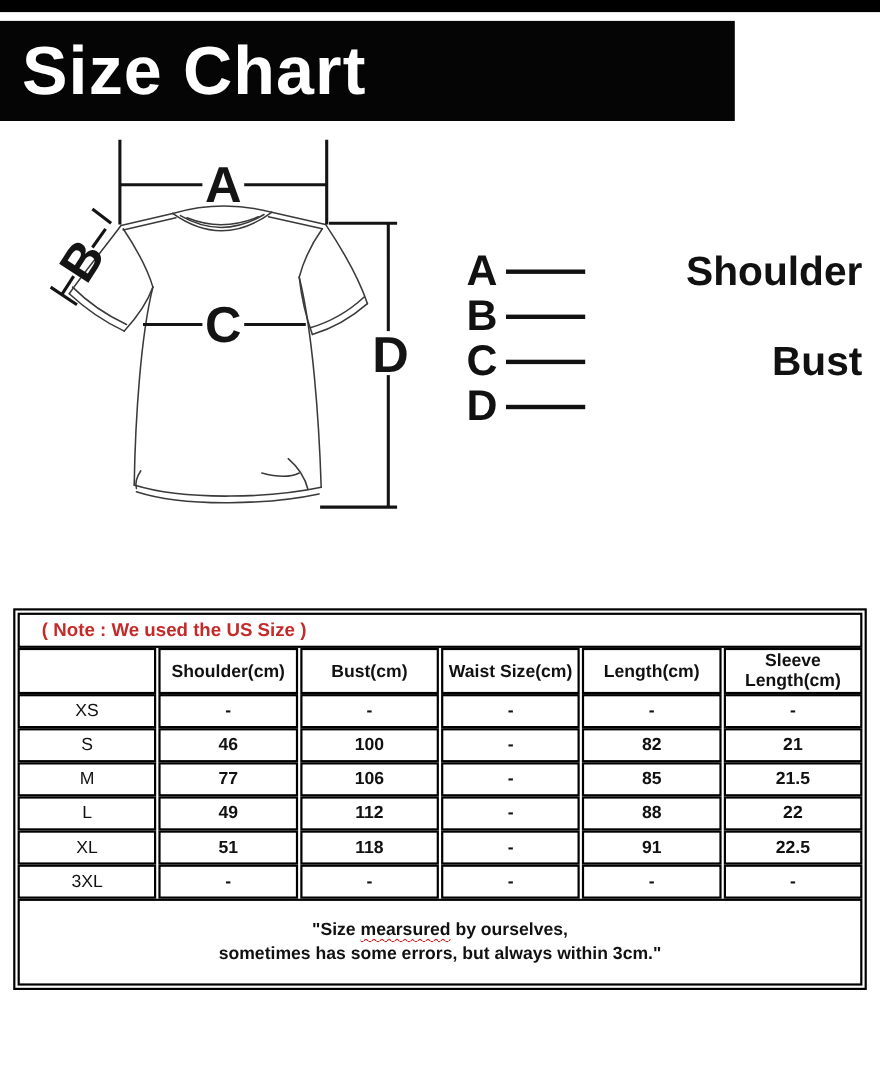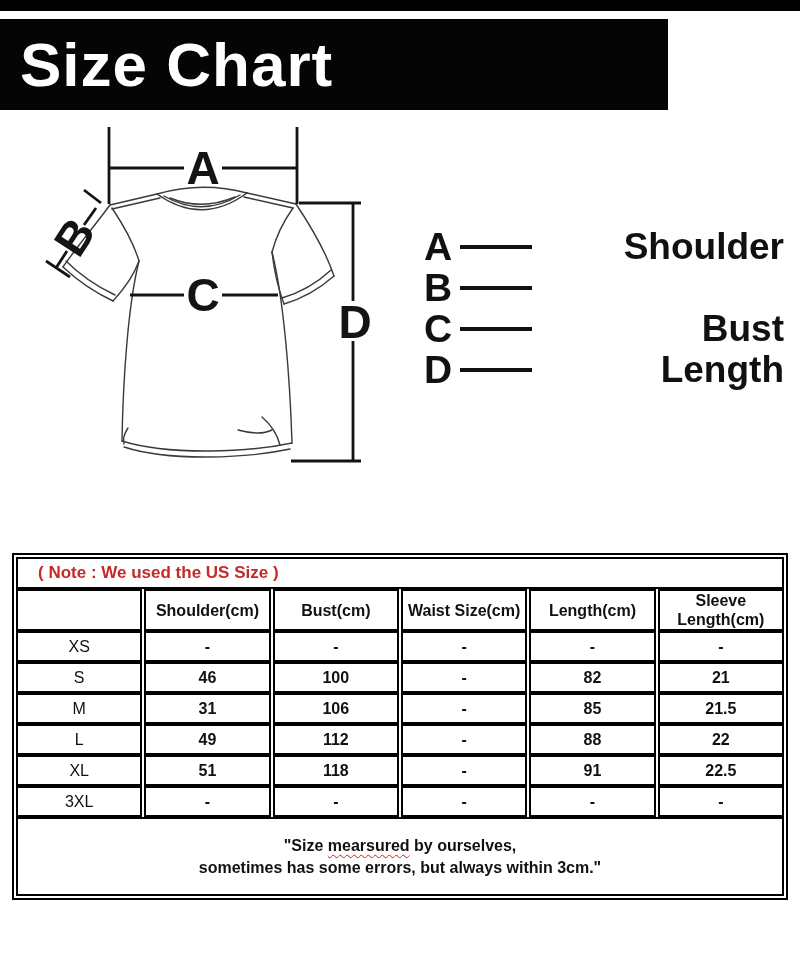--- a/index.html
+++ b/index.html
@@ -125,21 +125,20 @@
     <span class="legend-line"></span>
   </div>
   <div class="legend-row">
     <span class="legend-letter">C</span>
     <span class="legend-line"></span>
     <span class="legend-label">Bust</span>
   </div>
   <div class="legend-row">
     <span class="legend-letter">D</span>
     <span class="legend-line"></span>
-    <span class="legend-label">Length</span>
   </div>
 </div>
 
 <div class="abs table-wrap">
 <table>
   <tbody>
     <tr>
       <td class="note-cell" colspan="6">( Note : We used the US Size )</td>
     </tr>
     <tr>
@@ -162,21 +161,21 @@
     <tr>
       <td class="size-cell">S</td>
       <td class="val-cell">46</td>
       <td class="val-cell">100</td>
       <td class="val-cell">-</td>
       <td class="val-cell">82</td>
       <td class="val-cell">21</td>
     </tr>
     <tr>
       <td class="size-cell">M</td>
-      <td class="val-cell">31</td>
+      <td class="val-cell">77</td>
       <td class="val-cell">106</td>
       <td class="val-cell">-</td>
       <td class="val-cell">85</td>
       <td class="val-cell">21.5</td>
     </tr>
     <tr>
       <td class="size-cell">L</td>
       <td class="val-cell">49</td>
       <td class="val-cell">112</td>
       <td class="val-cell">-</td>

